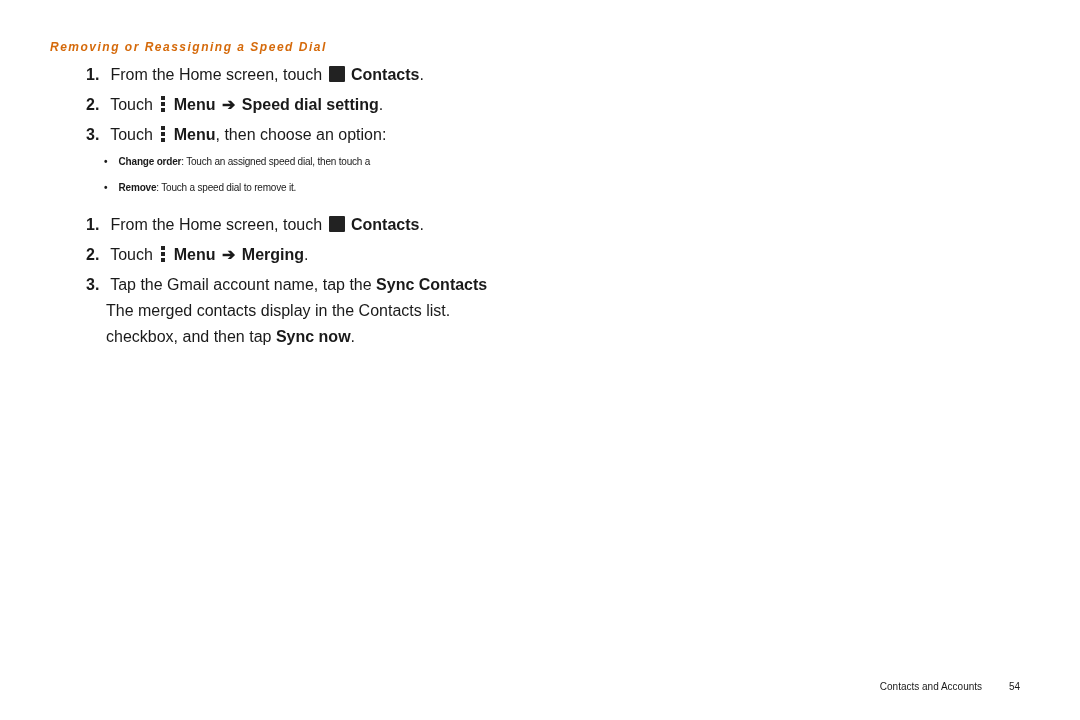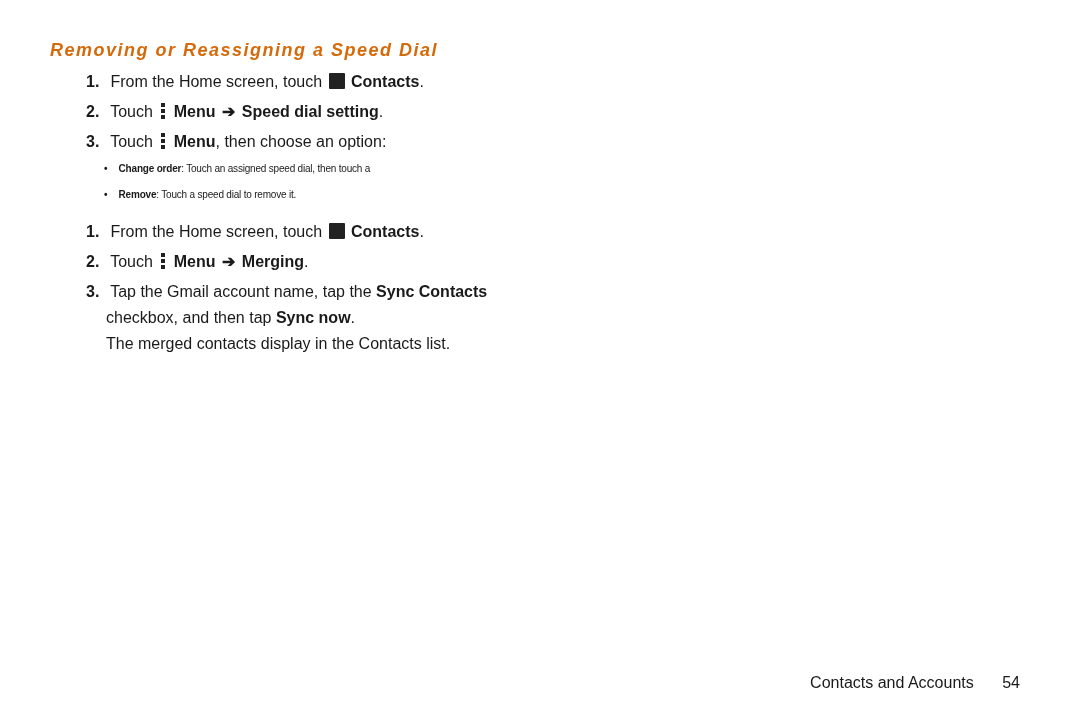--- a/index.html
+++ b/index.html
@@ -19,21 +19,21 @@
     padding: 40px 60px 30px 50px;
   }
   .content {
     width: 565px;
   }
   .section-title {
     color: #d56a0b;
     font-style: italic;
     font-weight: 600;
     letter-spacing: 1.5px;
-    font-size: 18px;
+    font-size: 12px;
     margin: 0 0 8px 0;
   }
   ol.steps {
     list-style: none;
     padding: 0 0 0 36px;
     margin: 0 0 12px 0;
     font-size: 16px;
     line-height: 26px;
   }
   ol.steps > li {
@@ -87,21 +87,21 @@
   .sub-bullets .bullet {
     display: inline-block;
     width: 12px;
     font-weight: 700;
   }
   .condensed { letter-spacing: -0.2px; }
   .footer {
     position: absolute;
     bottom: 28px;
     right: 60px;
-    font-size: 16px;
+    font-size: 10px;
   }
   .footer .pg { margin-left: 24px; }
 </style>
 </head>
 <body>
 
 <div class="page">
   <div class="content">
 
     <h3 class="section-title">Removing or Reassigning a Speed Dial</h3>
@@ -151,25 +151,25 @@
         <span class="icon-menu"></span>
         <span class="bold">Menu</span>
         <span class="arrow">➔</span>
         <span class="bold">Merging</span><span>.</span>
       </li>
       <li>
         <span class="num">3.</span>
         <span>Tap the Gmail account name, tap the </span>
         <span class="bold">Sync Contacts</span>
         <div style="padding-left:20px">
+          <span>The merged contacts display in the Contacts list.</span>
+        </div>
+        <div style="padding-left:20px">
           <span>checkbox, and then tap </span>
           <span class="bold">Sync now</span><span>.</span>
-        </div>
-        <div style="padding-left:20px">
-          <span>The merged contacts display in the Contacts list.</span>
         </div>
       </li>
     </ol>
 
   </div>
 
   <div class="footer">
     <span>Contacts and Accounts</span>
     <span class="pg">54</span>
   </div>

